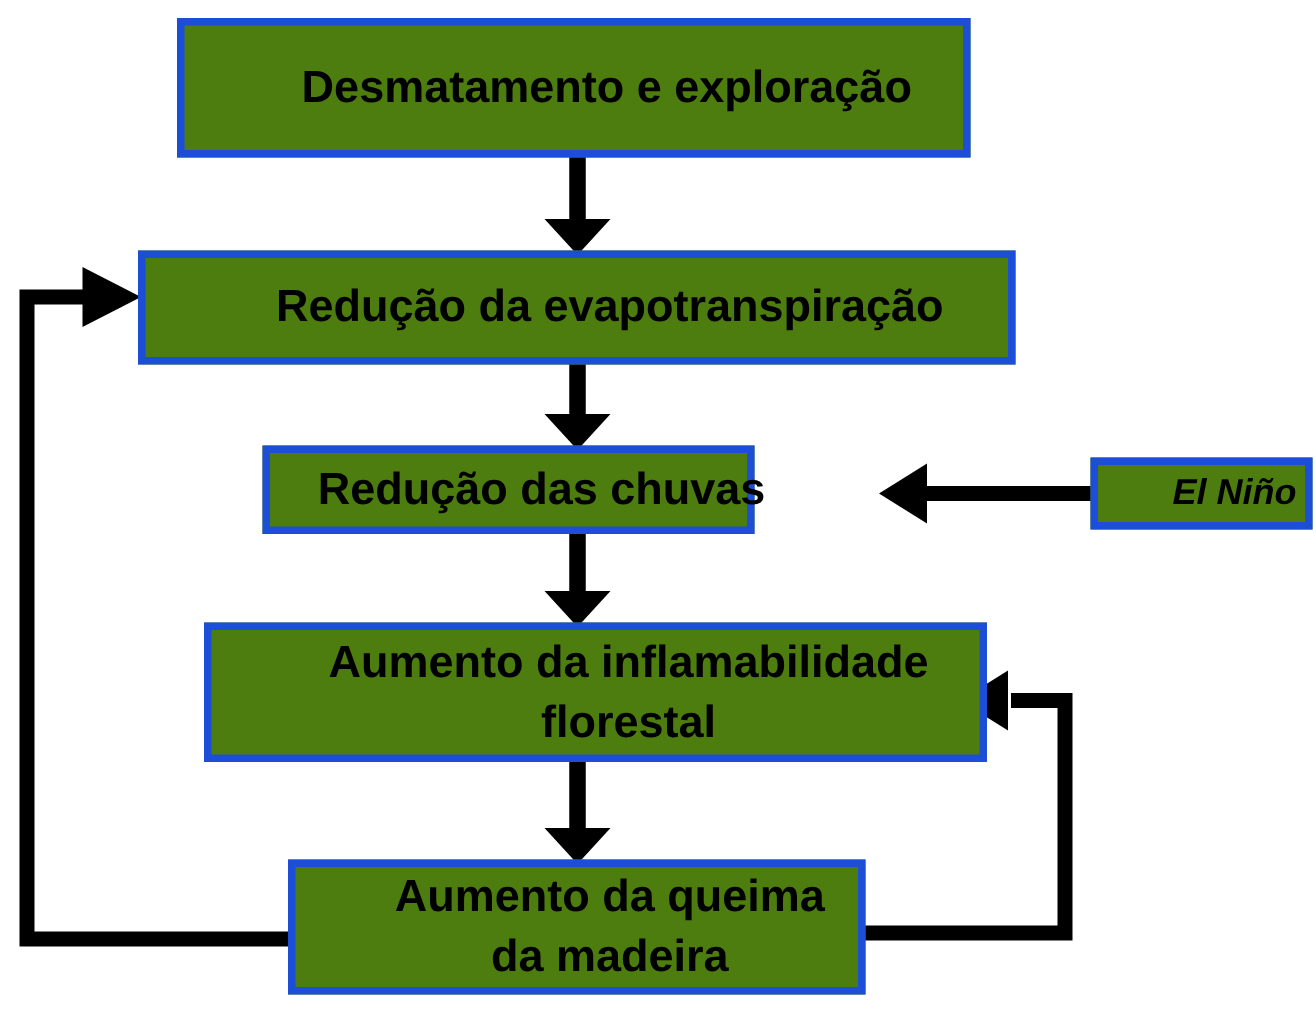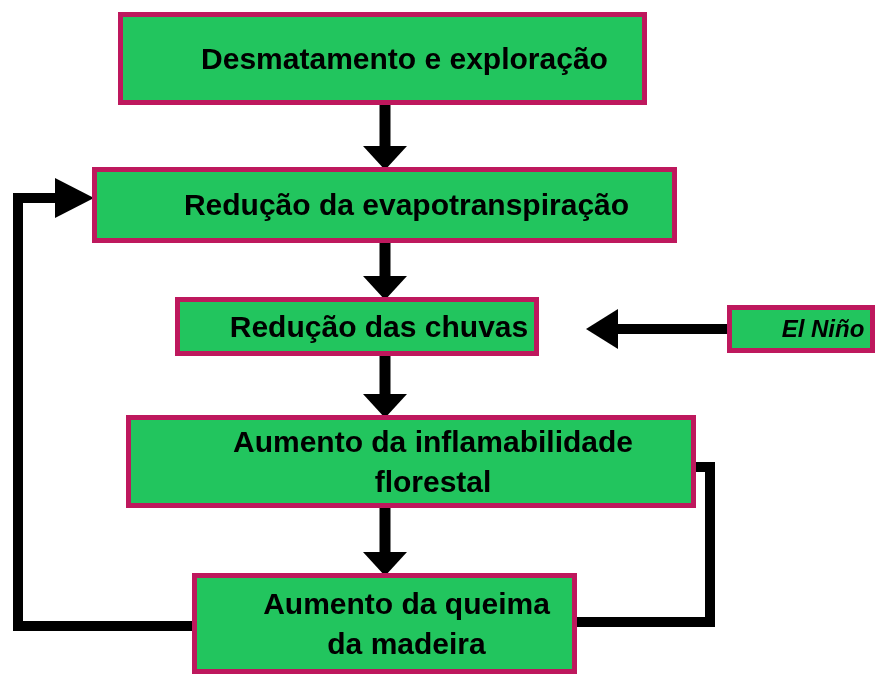--- a/index.html
+++ b/index.html
@@ -18,42 +18,42 @@
   .arrows-layer {
     position: absolute;
     left: 0;
     top: 0;
     width: 877px;
     height: 681px;
   }
   .node {
     position: absolute;
     box-sizing: border-box;
-    background: #22c55e;
-    border: 5px solid #be185d;
+    background: #4d7c0f;
+    border: 5px solid #1d4ed8;
     display: flex;
     flex-direction: column;
     align-items: center;
     justify-content: center;
     text-align: center;
     color: #000000;
     font-weight: bold;
     font-size: 30px;
     line-height: 40px;
     white-space: nowrap;
     padding-left: 44px;
   }
   .node span { display: block; }
   .node span:empty { display: none; }
 
   #node-desmatamento    { left: 118px; top: 12px;  width: 529px; height: 93px; }
   #node-evapo           { left: 92px;  top: 167px; width: 585px; height: 76px; }
-  #node-chuvas          { left: 175px; top: 297px; width: 364px; height: 59px; }
-  #node-inflamabilidade { left: 126px; top: 415px; width: 570px; height: 93px; }
-  #node-queima          { left: 192px; top: 573px; width: 385px; height: 101px; }
+  #node-chuvas          { left: 175px; top: 297px; width: 328px; height: 59px; }
+  #node-inflamabilidade { left: 136px; top: 415px; width: 522px; height: 93px; }
+  #node-queima          { left: 192px; top: 573px; width: 385px; height: 90px; }
   #node-el-nino         { left: 727px; top: 305px; width: 148px; height: 48px;
                           font-style: italic; font-size: 24px; }
 </style>
 </head>
 <body>
 
 <div class="canvas">
 
   <svg class="arrows-layer" viewBox="0 0 877 681" xmlns="http://www.w3.org/2000/svg">
     <g fill="#000000" stroke="#000000">

